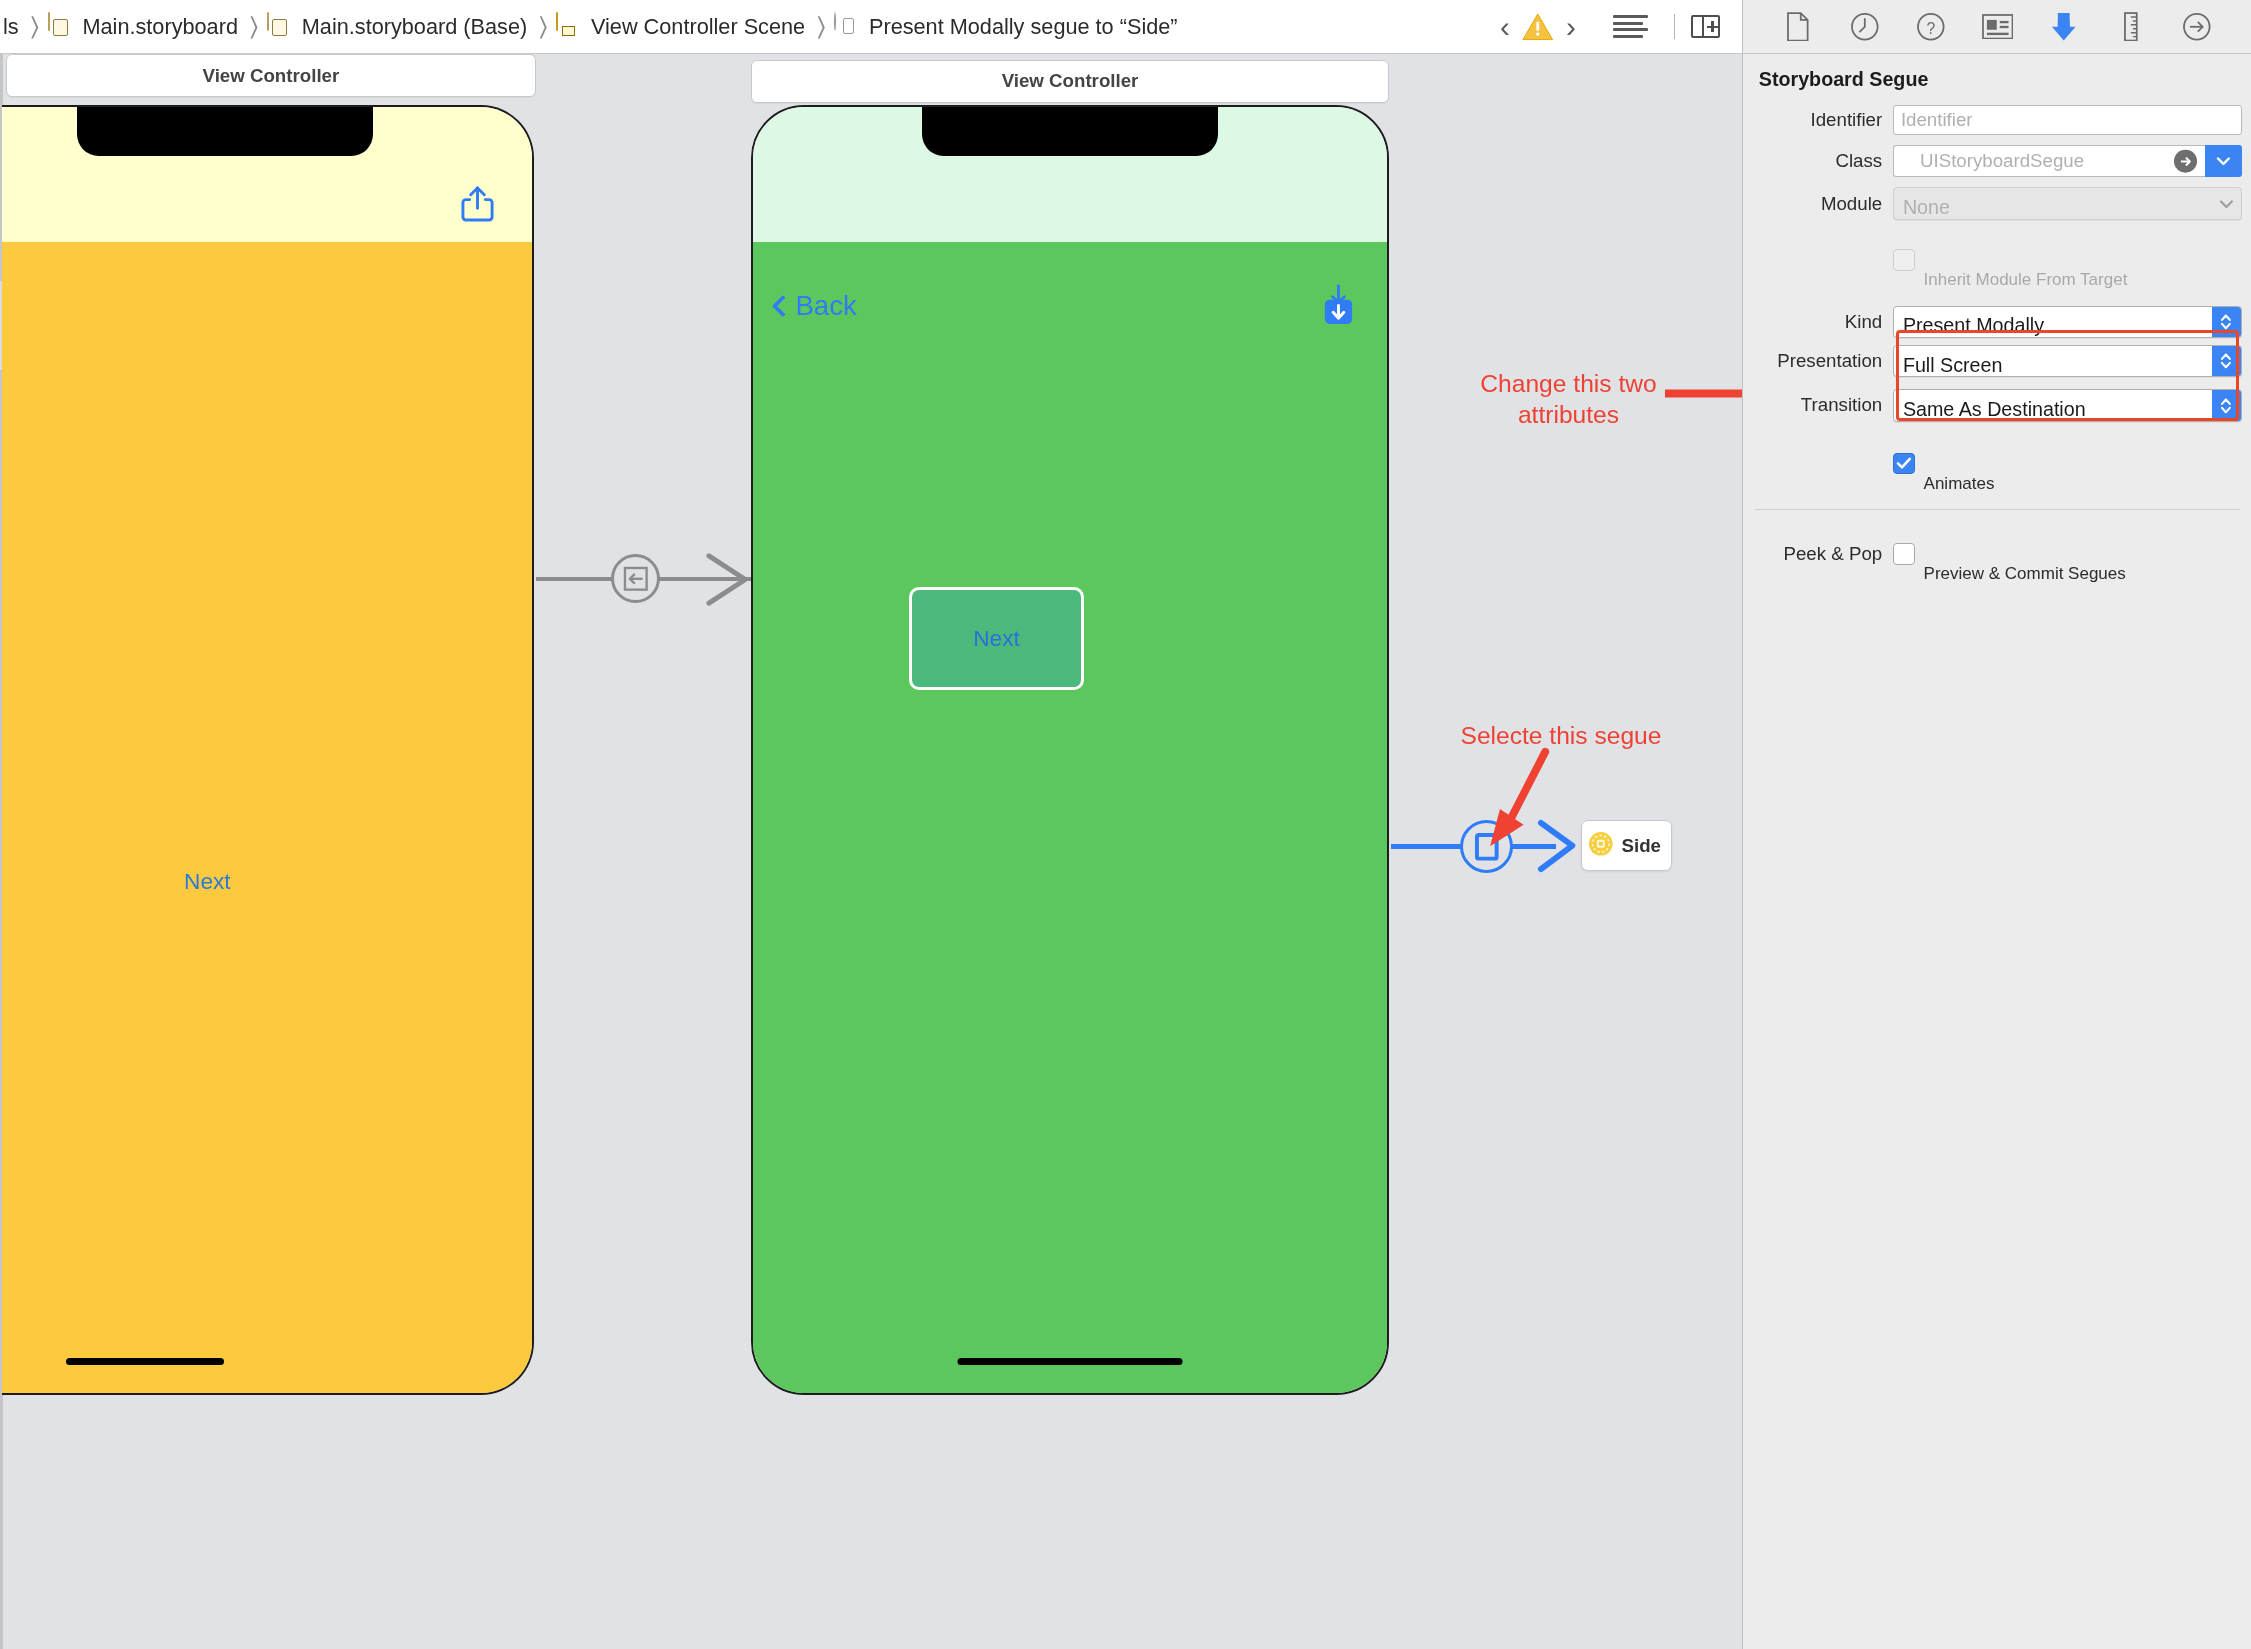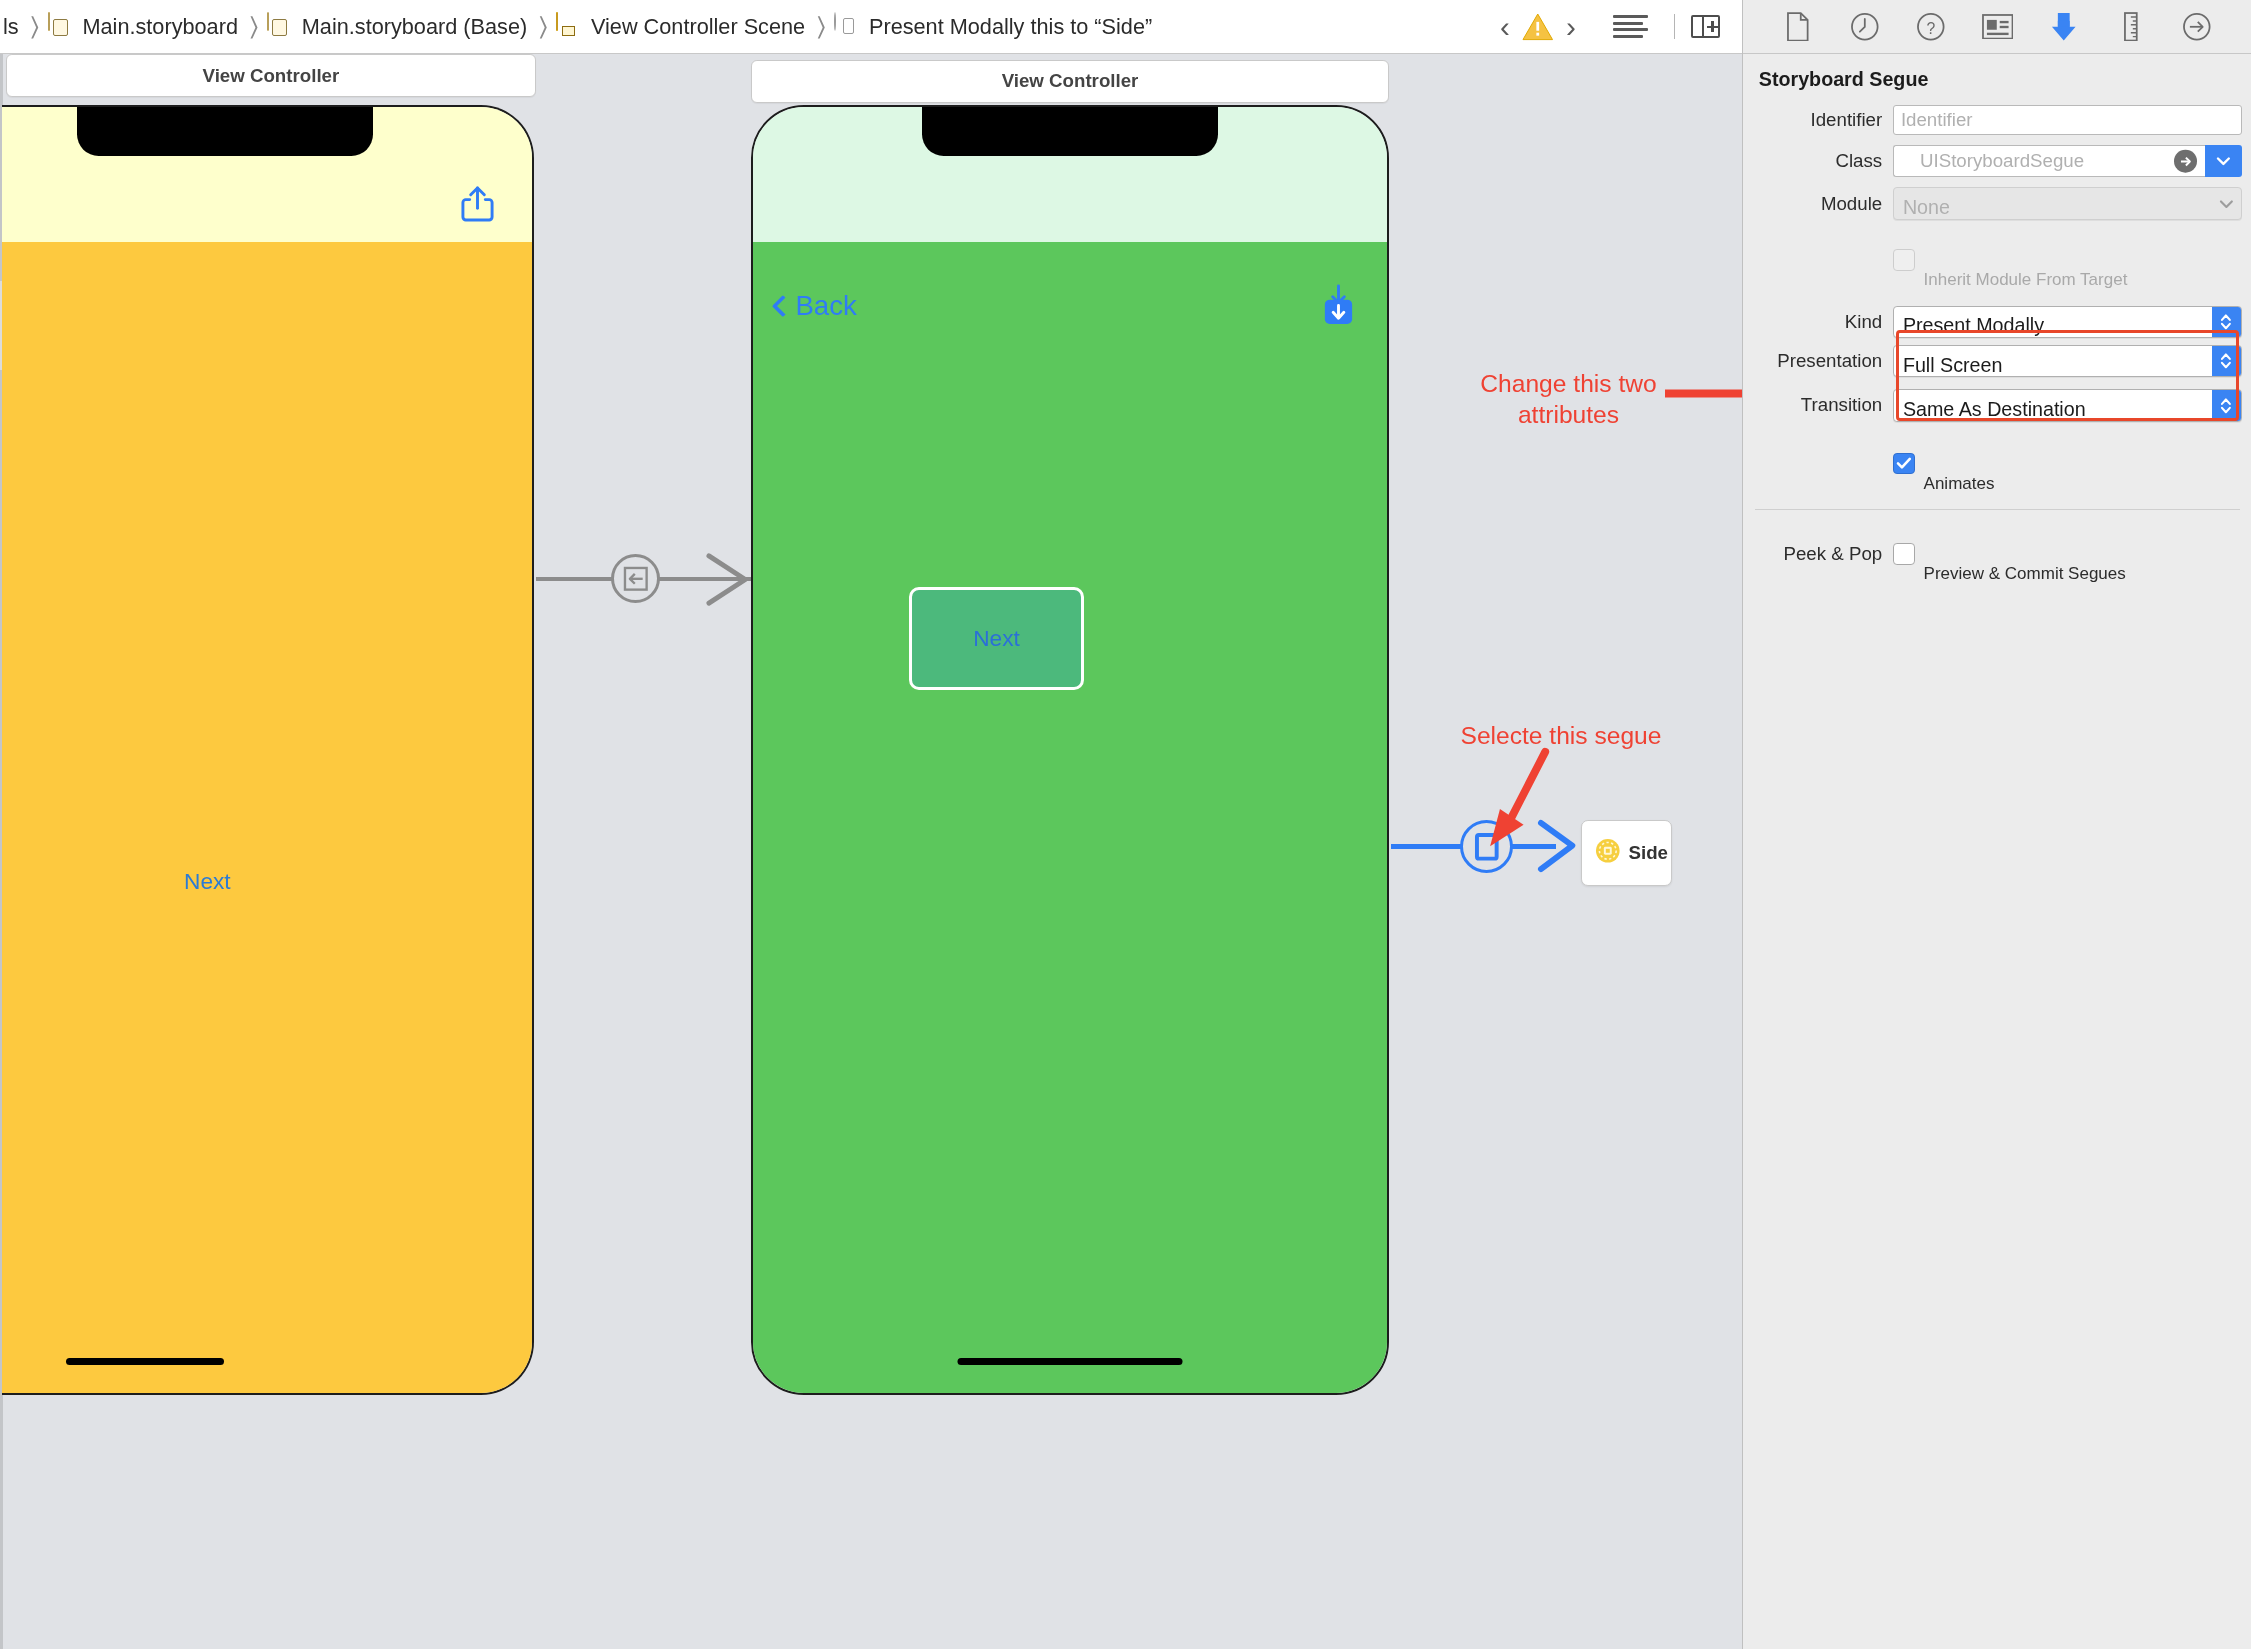--- a/index.html
+++ b/index.html
@@ -260,21 +260,21 @@
       <span class="crumb-sep">〉</span>
 
       <div class="crumb">
         <span class="crumb-icon"><span class="ico-scene"></span></span>
         <span class="crumb-label">View Controller Scene</span>
       </div>
       <span class="crumb-sep">〉</span>
 
       <div class="crumb">
         <span class="crumb-icon"><span class="ico-segue"></span></span>
-        <span class="crumb-label">Present Modally this to “Side”</span>
+        <span class="crumb-label">Present Modally segue to “Side”</span>
       </div>
     </div>
 
     <div class="bc-tools">
       <div class="bc-chevron">‹</div>
       <div class="warn-tri">
         <svg width="31.5" height="29.6" viewBox="0 0 32 30">
           <path d="M16 2 L31 28 L1 28 Z" fill="#f5c242" stroke="#e0a800" stroke-width="1"></path>
           <rect x="14.6" y="10" width="2.8" height="9" fill="#fff"></rect>
           <rect x="14.6" y="21" width="2.8" height="3" fill="#fff"></rect>
@@ -368,23 +368,23 @@
         <rect x="3" y="3" width="20" height="24" rx="2" fill="none" stroke="#2f7cf6" stroke-width="4"></rect>
       </svg>
     </div>
     <div class="seg-line" style="left:1511px; top:790px; width:45px; height:4.9px; background:#2f7cf6;"></div>
     <div class="seg-line" style="left:1537px; top:765px;">
       <svg width="55" height="55" viewBox="0 0 56 56">
         <path d="M4 4 L36 27 L4 51" fill="none" stroke="#2f7cf6" stroke-width="6" stroke-linecap="round" stroke-linejoin="round"></path>
       </svg>
     </div>
 
-    <div style="position:absolute; left:1581px; top:766px; width:91px; height:66px; background:#fff;
+    <div style="position:absolute; left:1581px; top:766px; width:91px; height:51px; background:#fff;
                 border:1px solid #c9c9c9; border-radius:6.9px; display:flex; align-items:center; gap:7.9px;
-                padding-left:13px; box-shadow:0 1px 2px rgba(0,0,0,.08);">
+                padding-left:6px; box-shadow:0 1px 2px rgba(0,0,0,.08);">
       <span>
         <svg width="25.6" height="25.6" viewBox="0 0 26 26">
           <circle cx="13" cy="13" r="12" fill="#f6cf3f"></circle>
           <circle cx="13" cy="13" r="8.5" fill="none" stroke="#fff8d8" stroke-width="1.6" stroke-dasharray="2.4 2.4"></circle>
           <rect x="9" y="9" width="8" height="8" rx="1.5" fill="#fff8d8"></rect>
           <rect x="11" y="11" width="4" height="4" fill="#f6cf3f"></rect>
         </svg>
       </span>
       <span style="font-size:18.7px; font-weight:bold; color:#333;">Side</span>
     </div>

